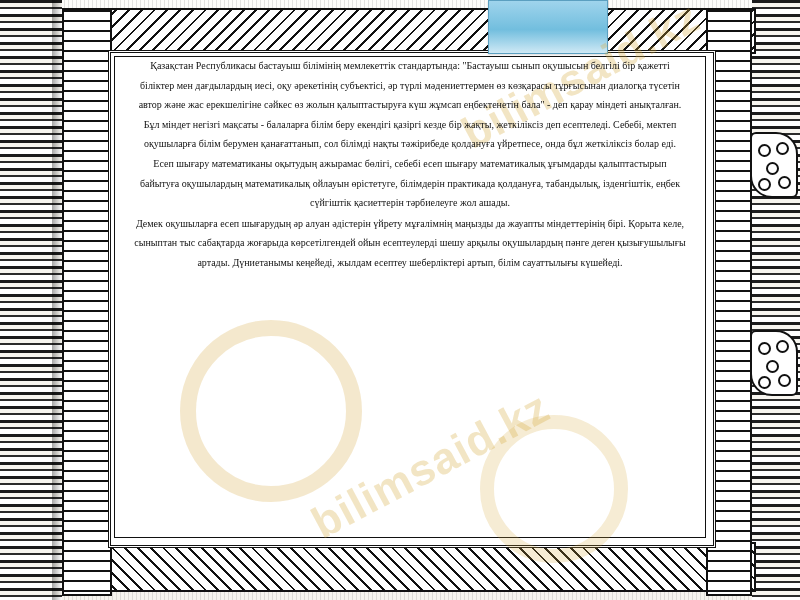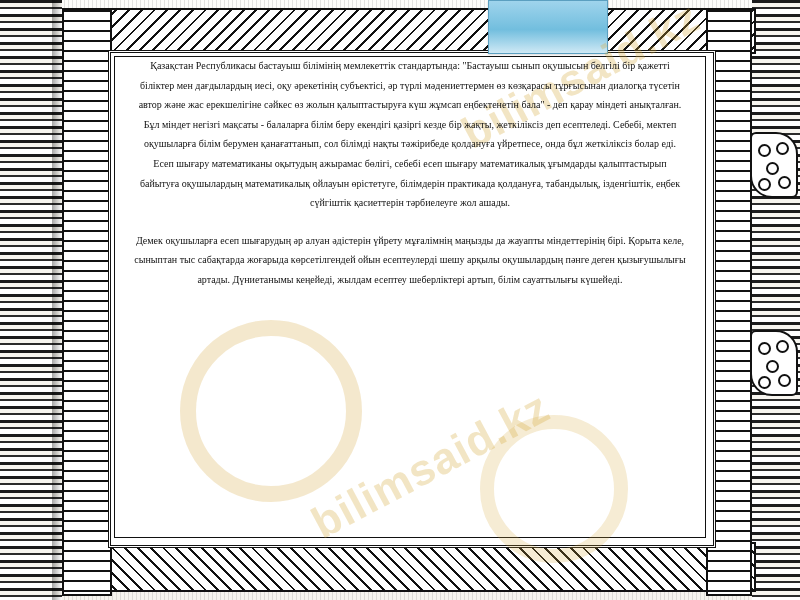--- a/index.html
+++ b/index.html
@@ -205,21 +205,21 @@
     text-align: center;
     font-size: 10px;
     line-height: 19.6px;
     color: #111;
     padding: 0 4px;
   }
   .body-text p {
     margin: 0 0 0 0;
     text-align: center;
   }
-  .body-text p + p { margin-top: 18px; }
+  .body-text p + p { margin-top: 1px; }
 </style>
 </head>
 <body>
 
 <div id="page">
 
   <div class="frame-outer"></div>
 
   <div class="edge-left"></div>
   <div class="edge-right"></div>

